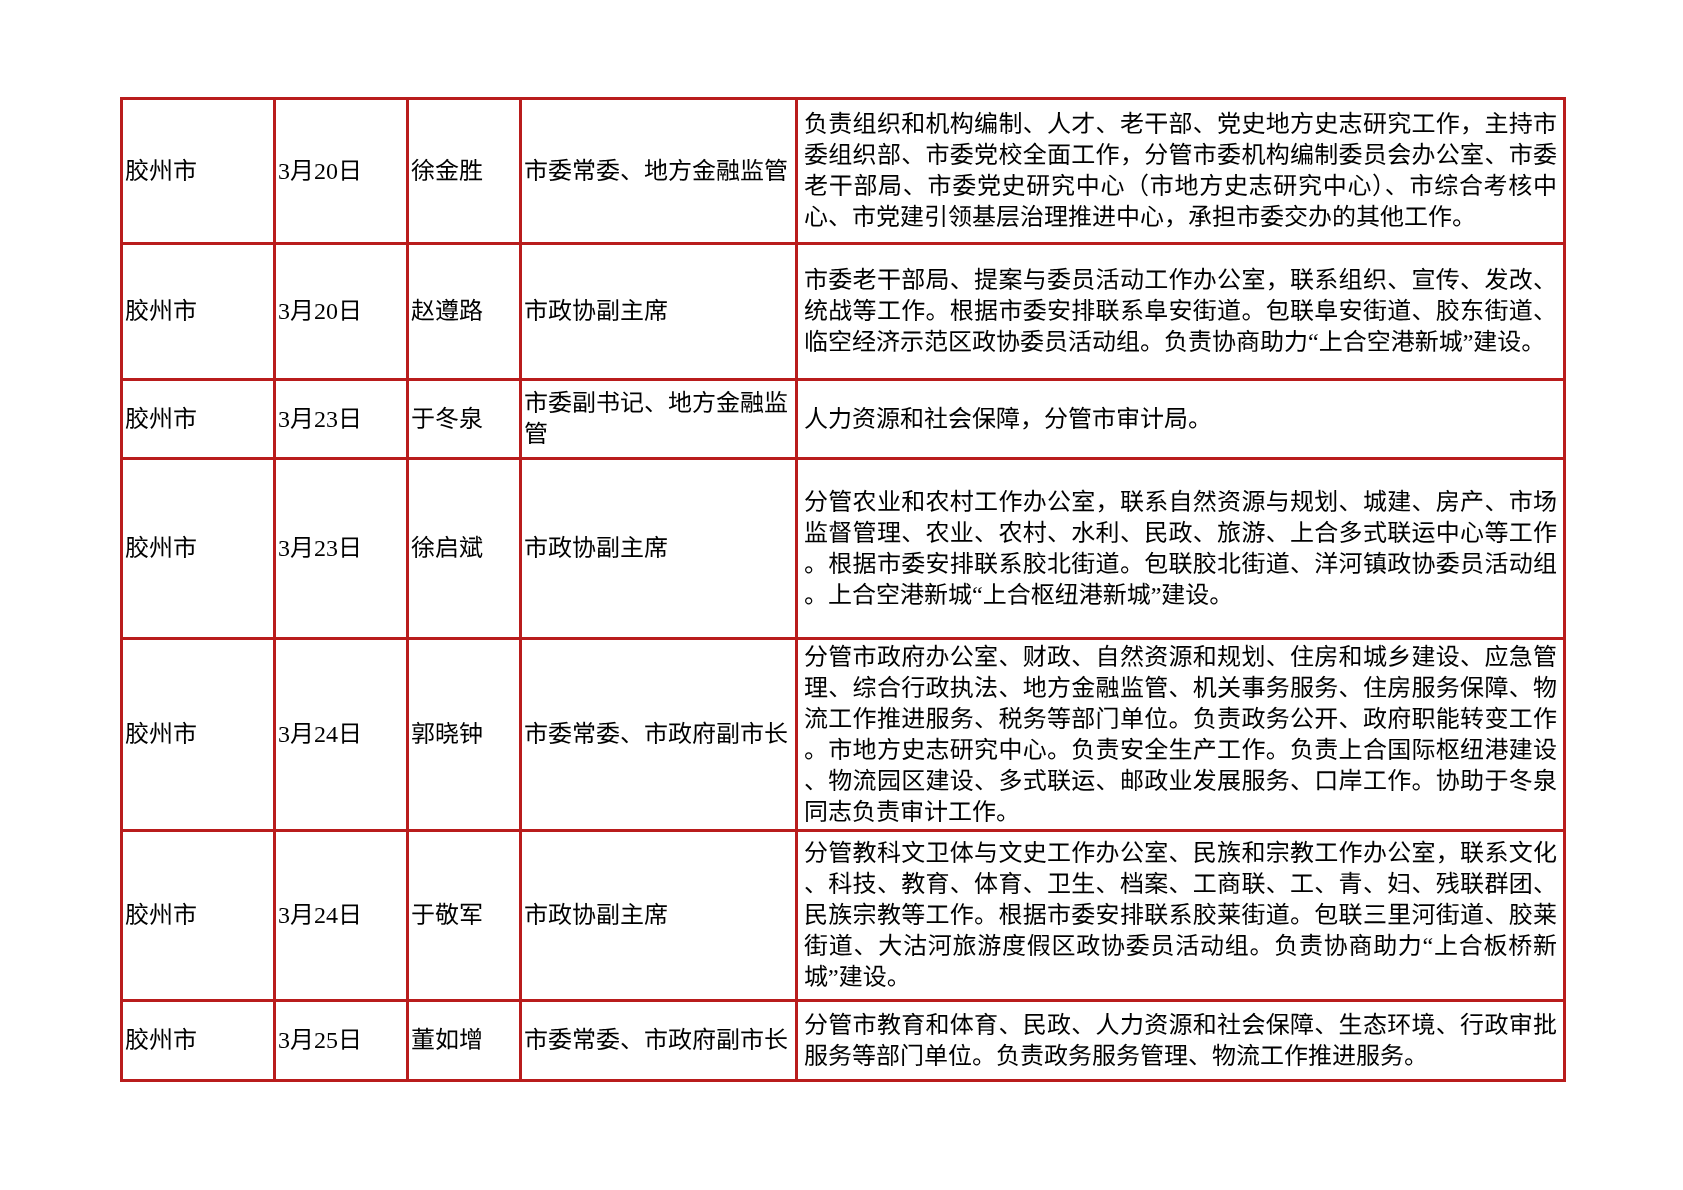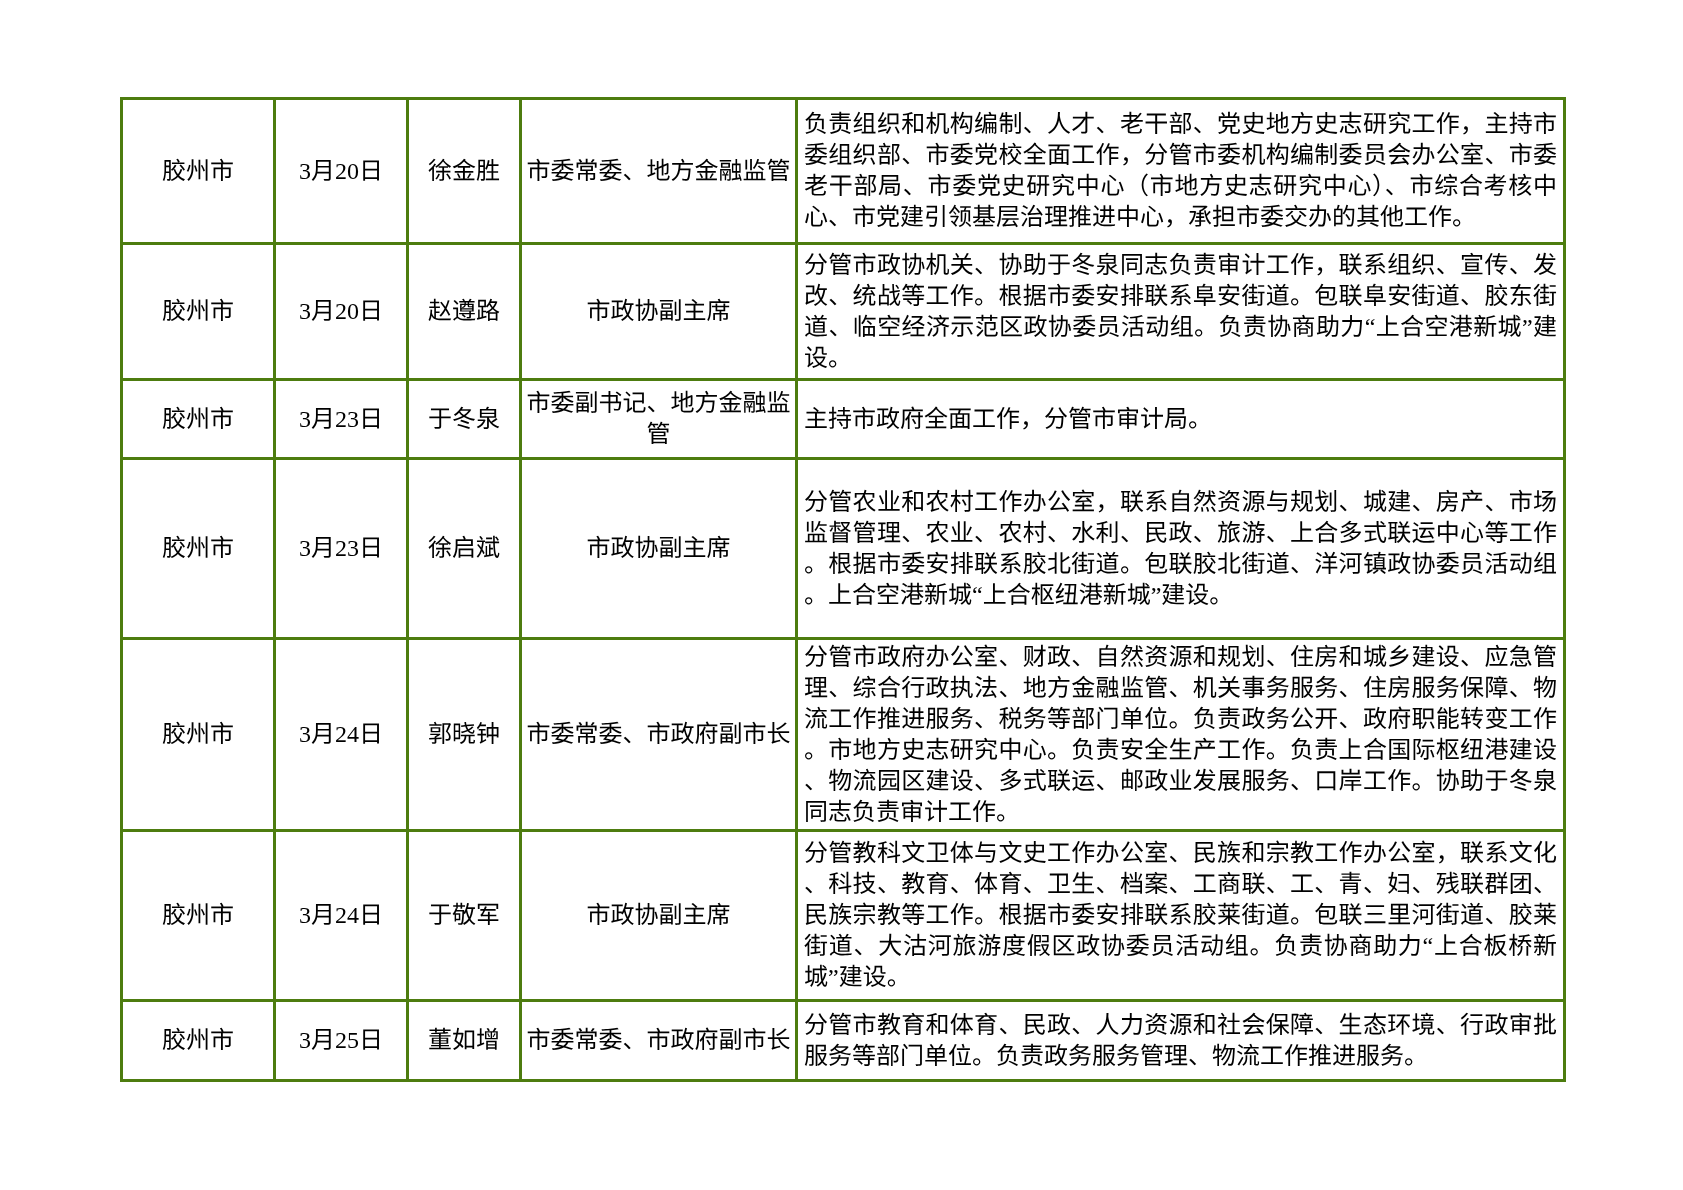--- a/index.html
+++ b/index.html
@@ -22,28 +22,28 @@
   }
   table.duty-table {
     position: absolute;
     left: 120px;
     top: 97px;
     width: 1443px;
     border-collapse: collapse;
     table-layout: fixed;
   }
   table.duty-table td {
-    border: 3px solid #4d7c0f;
+    border: 3px solid #b91c1c;
     font-size: 24px;
     line-height: 31px;
     vertical-align: middle;
     overflow: hidden;
   }
   td.c-center {
-    text-align: center;
+    text-align: left;
     padding: 0 2px;
     margin-top: 44px;
   }
   td.c-duty {
     text-align: justify;
     text-justify: inter-character;
     word-break: break-all;
     line-break: anywhere;
     padding: 0 6px;
   }
@@ -75,29 +75,29 @@
     <td class="c-center">徐金胜</td>
     <td class="c-center">市委常委、地方金融监管</td>
     <td class="c-duty">负责组织和机构编制、人才、老干部、党史地方史志研究工作，主持市委组织部、市委党校全面工作，分管市委机构编制委员会办公室、市委老干部局、市委党史研究中心（市地方史志研究中心）、市综合考核中心、市党建引领基层治理推进中心，承担市委交办的其他工作。</td>
   </tr>
 
   <tr>
     <td class="c-center">胶州市</td>
     <td class="c-center">3月20日</td>
     <td class="c-center">赵遵路</td>
     <td class="c-center">市政协副主席</td>
-    <td class="c-duty">分管市政协机关、协助于冬泉同志负责审计工作，联系组织、宣传、发改、统战等工作。根据市委安排联系阜安街道。包联阜安街道、胶东街道、临空经济示范区政协委员活动组。负责协商助力“上合空港新城”建设。</td>
+    <td class="c-duty">市委老干部局、提案与委员活动工作办公室，联系组织、宣传、发改、统战等工作。根据市委安排联系阜安街道。包联阜安街道、胶东街道、临空经济示范区政协委员活动组。负责协商助力“上合空港新城”建设。</td>
   </tr>
 
   <tr>
     <td class="c-center">胶州市</td>
     <td class="c-center">3月23日</td>
     <td class="c-center">于冬泉</td>
     <td class="c-center">市委副书记、地方金融监管</td>
-    <td class="c-duty">主持市政府全面工作，分管市审计局。</td>
+    <td class="c-duty">人力资源和社会保障，分管市审计局。</td>
   </tr>
 
   <tr>
     <td class="c-center">胶州市</td>
     <td class="c-center">3月23日</td>
     <td class="c-center">徐启斌</td>
     <td class="c-center">市政协副主席</td>
     <td class="c-duty">分管农业和农村工作办公室，联系自然资源与规划、城建、房产、市场监督管理、农业、农村、水利、民政、旅游、上合多式联运中心等工作。根据市委安排联系胶北街道。包联胶北街道、洋河镇政协委员活动组。上合空港新城“上合枢纽港新城”建设。</td>
   </tr>
 

